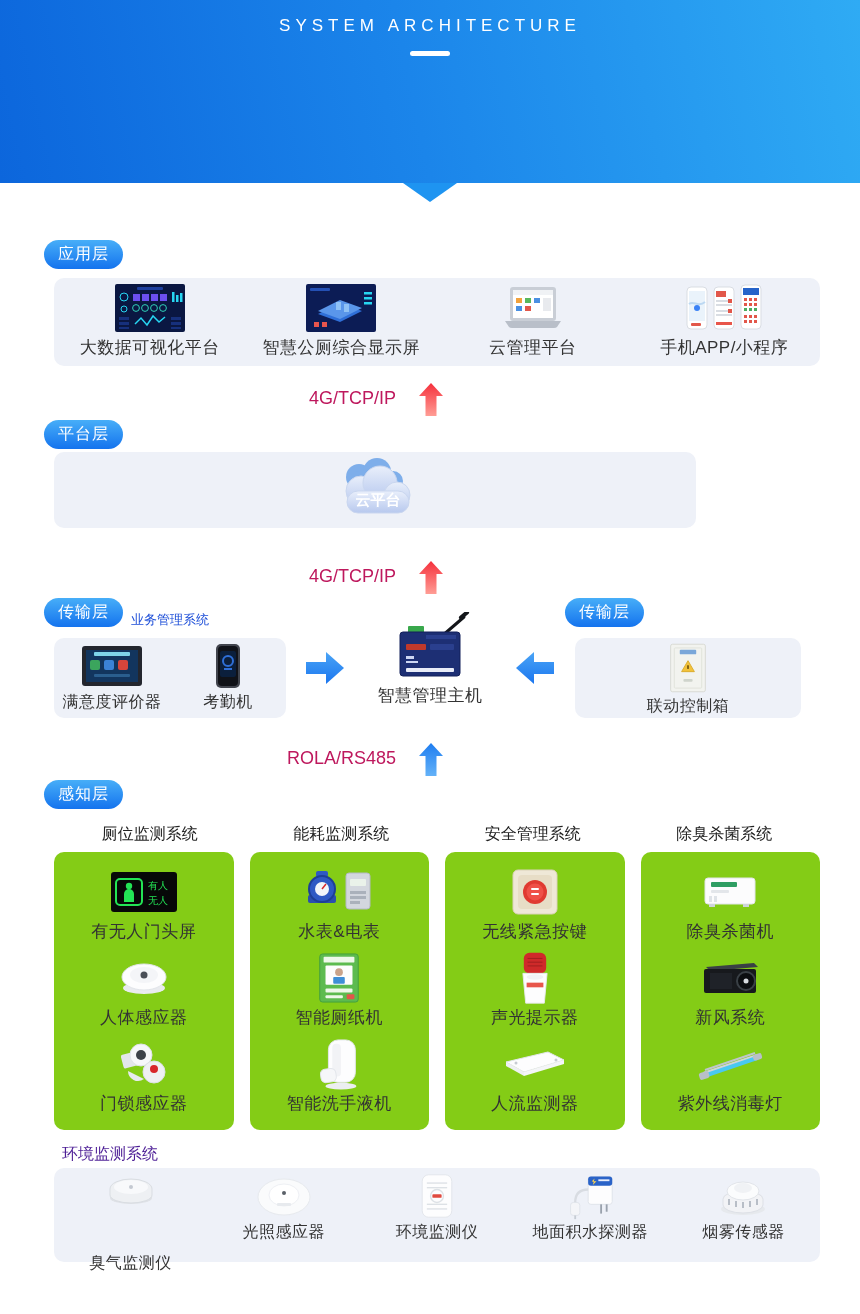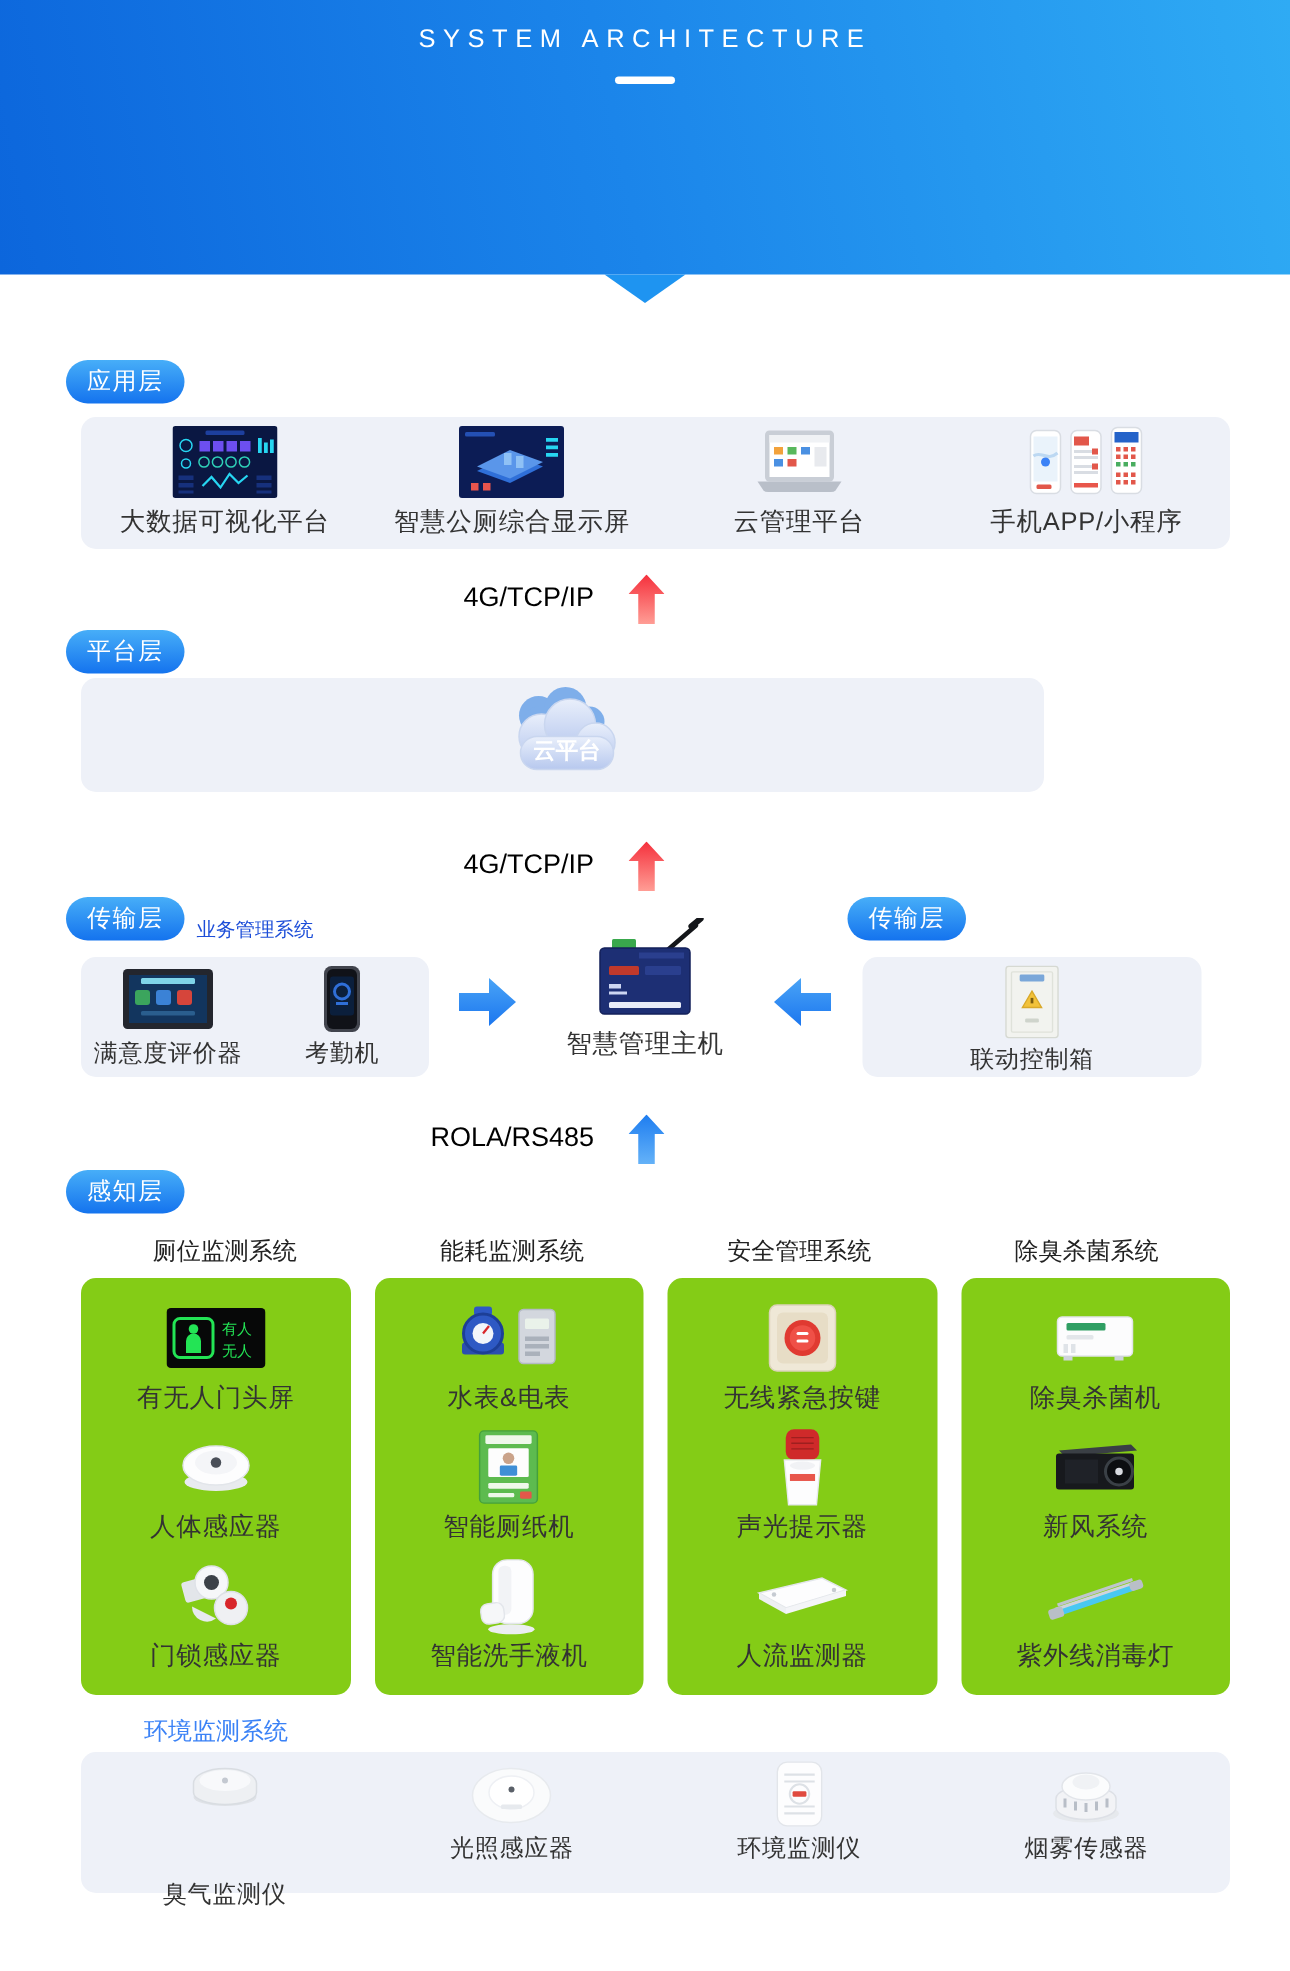--- a/index.html
+++ b/index.html
@@ -16,32 +16,32 @@
   
   .badge{position:absolute;display:inline-block;padding:4px 14px;font-size:16px;color:#fff;
          background:linear-gradient(180deg,#47aef8,#1473ee);border-radius:15px;letter-spacing:1px;}
   
   .panel{position:absolute;background:#eef1f8;border-radius:10px;text-align:right;}
   .dev{display:flex;flex-direction:column;align-items:center;justify-content:flex-start;flex:1;padding-top:5px;}
   .dev-img{height:50px;display:flex;align-items:center;justify-content:center;}
   .dev-label{margin-top:3px;font-size:17px;color:#333;letter-spacing:0.5px;white-space:nowrap;}
   .row{display:flex;width:100%;height:100%;}
   
-  .link-label{position:absolute;right:464px;font-size:18px;color:#000000;white-space:nowrap;}
+  .link-label{position:absolute;right:464px;font-size:18px;color:#be185d;white-space:nowrap;}
   .link-arrow{position:absolute;left:419px;}
   .h-arrow{position:absolute;}
   
   .sys-title{font-size:16px;color:#222;text-align:center;}
   .biz-title{position:absolute;left:54px;top:611px;width:232px;text-align:center;font-size:13px;color:#1d4ed8;}
   .heads{position:absolute;left:54px;top:824px;width:766px;display:flex;}
   .heads .sys-title{flex:1;}
   .cols{position:absolute;left:54px;top:852px;width:766px;height:278px;display:flex;gap:16px;}
   .col{flex:1;background:#84cc16;border-radius:10px;display:flex;flex-direction:column;padding:10px 0;}
   .col .dev{justify-content:center;padding-top:0;}
-  .env-title{position:absolute;left:62px;top:1144px;font-size:16px;color:#3b82f6;margin-left:34px;}
+  .env-title{position:absolute;left:62px;top:1144px;font-size:16px;color:#4c1d95;}
   .center-host{position:absolute;left:360px;top:612px;width:140px;display:flex;flex-direction:column;align-items:center;}
   .center-host .dev-label{margin-top:2px;}
 </style>
 </head>
 <body>
 
 <div class="page">
 
   <svg width="0" height="0" style="position:absolute">
     <defs>
@@ -540,20 +540,38 @@
                 <line x1="10" y1="40" x2="32" y2="40"></line>
               </g>
             <circle cx="21" cy="26" r="7" fill="none" stroke="#dde1e6" stroke-width="1.5"></circle>
             <rect x="16" y="24" width="10" height="4" rx="1" fill="#e04a3f"></rect>
           </svg>
         </div>
         <div class="dev-label" style="font-size:16px;">环境监测仪</div>
       </div>
       <div class="dev">
         <div class="dev-img" style="height:46px;">
+          <svg width="64" height="50" viewBox="0 0 64 54">
+            <rect x="30" y="6" width="26" height="30" rx="3" fill="#fdfdfe" stroke="#dfe3e9"></rect>
+            <rect x="30" y="6" width="26" height="10" rx="3" fill="#2a63c8"></rect>
+            <path d="M34 11 l3 -3 l-1 3 l3 0 l-4 4 l1 -3 Z" fill="#ffd54d"></path>
+            <rect x="41" y="9" width="12" height="2" fill="#e8eefb"></rect>
+            <g stroke="#9aa2ad" stroke-width="2">
+                <line x1="44" y1="36" x2="44" y2="46"></line>
+                <line x1="50" y1="36" x2="50" y2="44"></line>
+              </g>
+            <path d="M30 20 C18 20 16 28 16 34" stroke="#d8dce2" stroke-width="2.5" fill="none"></path>
+            <rect x="11" y="34" width="10" height="14" rx="3" fill="#f4f5f8" stroke="#dfe3e9"></rect>
+            <line x1="16" y1="48" x2="16" y2="52" stroke="#c6ccd4" stroke-width="2"></line>
+          </svg>
+        </div>
+        <div class="dev-label" style="font-size:16px;">地面积水探测器</div>
+      </div>
+      <div class="dev">
+        <div class="dev-img" style="height:46px;">
           <svg width="56" height="42" viewBox="0 0 56 42">
             <ellipse cx="28" cy="34" rx="22" ry="6" fill="#e6e9ed"></ellipse>
             <path d="M8 24 a20 8 0 0 1 40 0 v6 a20 8 0 0 1 -40 0 Z" fill="#f2f3f6" stroke="#dde0e6"></path>
             <g stroke="#b8bec7" stroke-width="2">
                 <line x1="14" y1="24" x2="14" y2="30"></line>
                 <line x1="21" y1="26" x2="21" y2="32"></line>
                 <line x1="28" y1="27" x2="28" y2="33"></line>
                 <line x1="35" y1="26" x2="35" y2="32"></line>
                 <line x1="42" y1="24" x2="42" y2="30"></line>
               </g>

